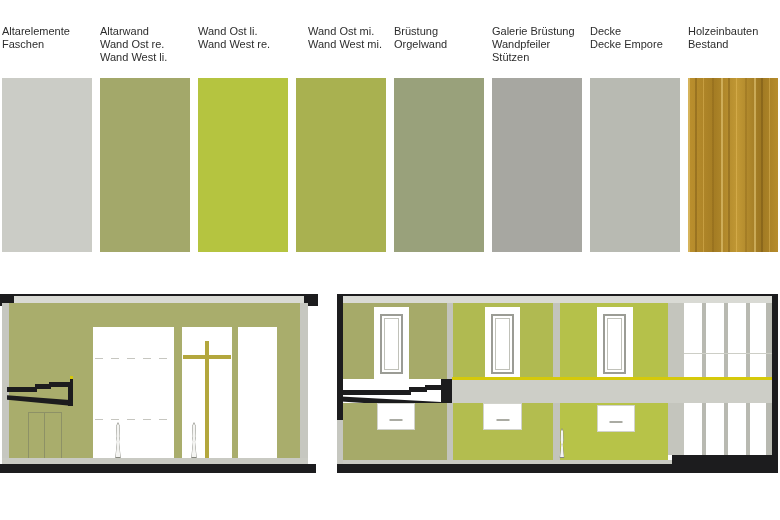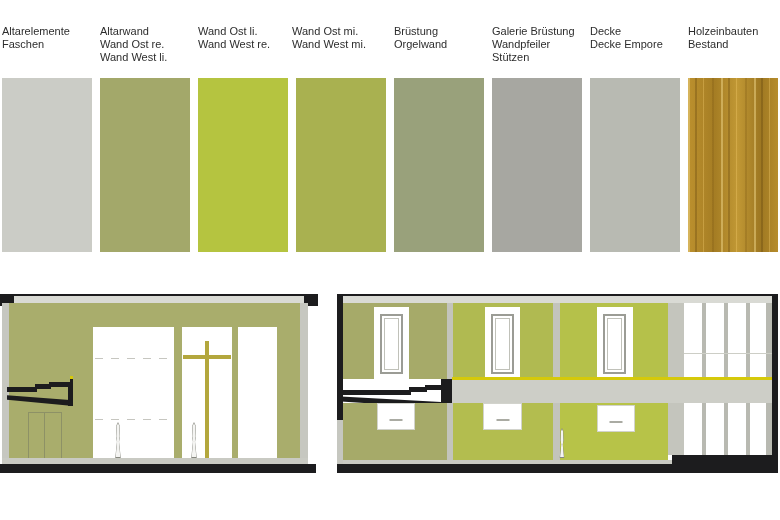--- a/index.html
+++ b/index.html
@@ -33,21 +33,21 @@
 <body>
 
 <div>
   <div class="swatch-label" style="left:2px">Altarelemente
 Faschen</div>
   <div class="swatch-label" style="left:100px">Altarwand
 Wand Ost re.
 Wand West li.</div>
   <div class="swatch-label" style="left:198px">Wand Ost li.
 Wand West re.</div>
-  <div class="swatch-label" style="left:292px">Wand Ost mi.
+  <div class="swatch-label" style="left:308px">Wand Ost mi.
 Wand West mi.</div>
   <div class="swatch-label" style="left:394px">Brüstung
 Orgelwand</div>
   <div class="swatch-label" style="left:492px">Galerie Brüstung
 Wandpfeiler
 Stützen</div>
   <div class="swatch-label" style="left:590px">Decke
 Decke Empore</div>
   <div class="swatch-label" style="left:688px">Holzeinbauten
 Bestand</div>

